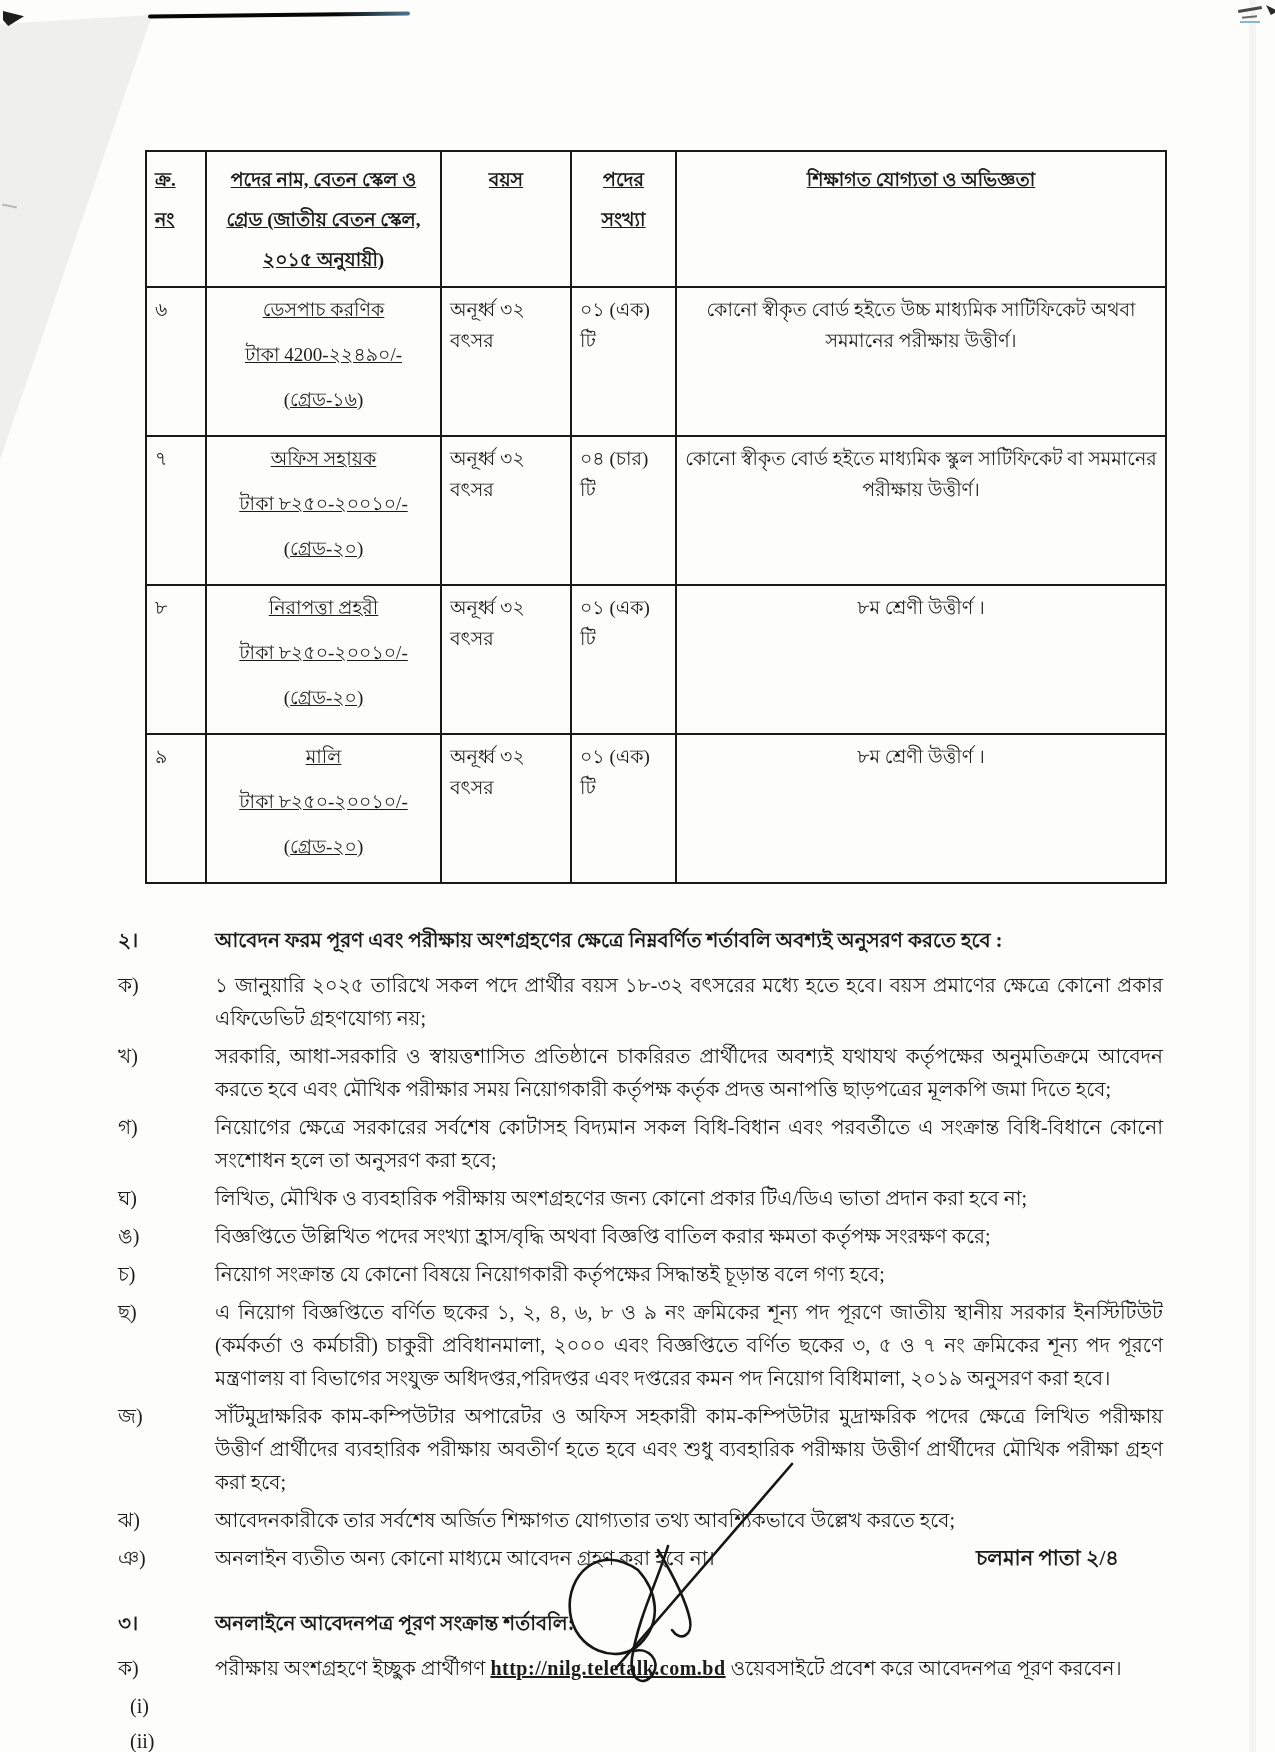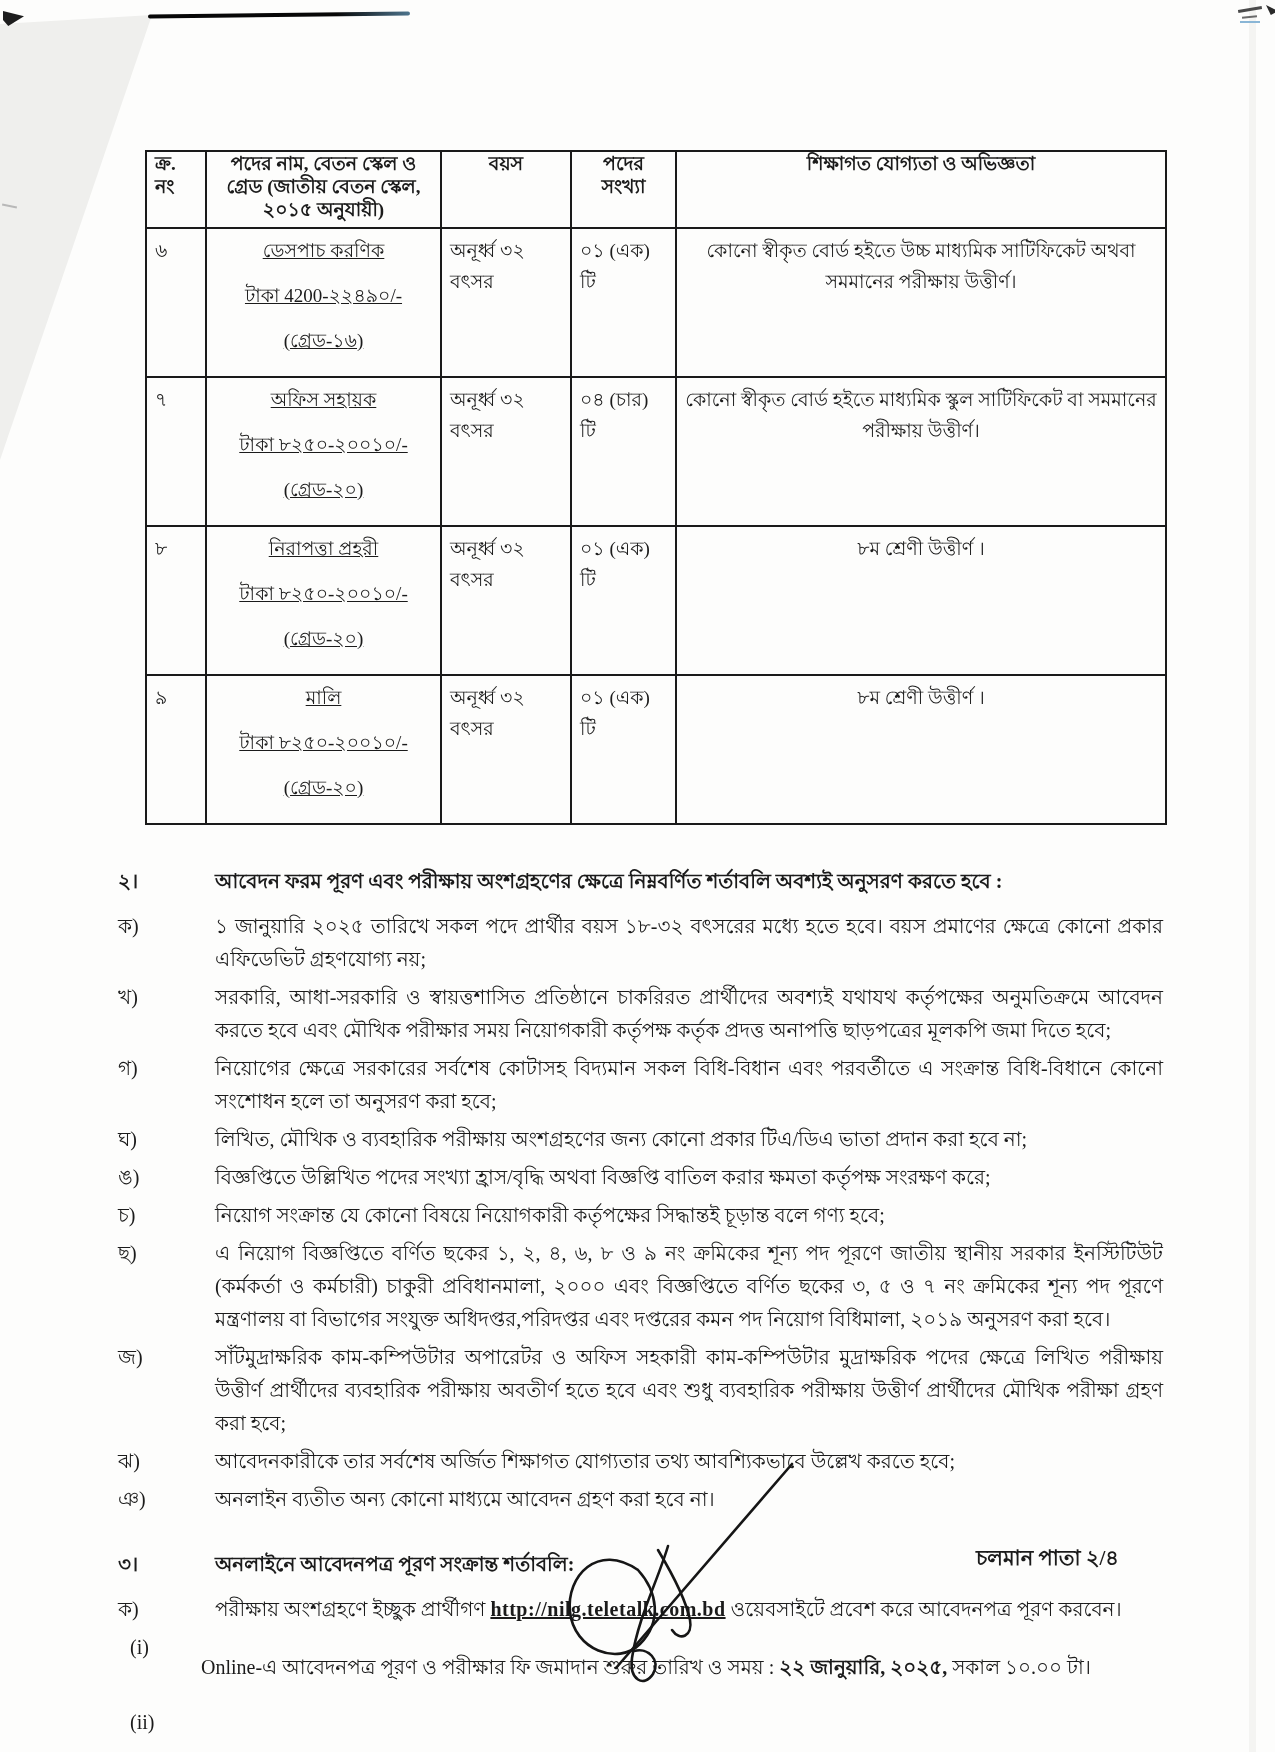--- a/index.html
+++ b/index.html
@@ -22,21 +22,21 @@
   .mark-tr{position:absolute;left:1232px;top:4px;width:46px;height:26px;}
   .mark-tr .s1{position:absolute;left:6px;top:4px;width:24px;height:3px;background:#4a4a4a;transform:rotate(-10deg);}
   .mark-tr .s2{position:absolute;left:10px;top:12px;width:15px;height:2px;background:#6a6a6a;transform:rotate(-5deg);}
   .mark-tr .s3{position:absolute;left:8px;top:17px;width:20px;height:2px;background:#8ab6d6;}
   .mark-tr .s4{position:absolute;left:34px;top:1px;width:12px;height:10px;background:#2a2a2a;
     clip-path:polygon(0 0,100% 60%,40% 100%);}
   
   .content{position:absolute;left:118px;right:112px;top:150px;font-size:20px;line-height:33px;}
   table.positions{border-collapse:collapse;margin-left:27px;width:1020px;table-layout:fixed;margin-bottom:40px;}
   table.positions th,table.positions td{border:2px solid #1a1a1a;vertical-align:top;padding:6px 8px;}
-  table.positions th{font-weight:bold;font-size:19px;line-height:23px;padding-top:0;}
+  table.positions th{font-weight:bold;font-size:19px;line-height:40px;padding-top:8px;text-decoration:underline;}
   table.positions td{font-size:19px;line-height:31px;}
   th.h-sl{text-align:left;}
   th.h-name,th.h-age,th.h-count,th.h-qual{text-align:center;}
   td.c-sl{text-align:left;padding-left:9px;}
   td.c-name{text-align:center;text-decoration:underline;}
   td.c-name .ln{display:block;line-height:31px;margin-bottom:14px;}
   td.c-age,td.c-count{}
   td.c-qual{text-align:center;line-height:40px;}
   tr.r6{height:90px;}tr.r7{height:96px;}tr.r8{height:94px;}tr.r9{height:86px;}
   .row{display:grid;grid-template-columns:97px 1fr;margin-bottom:5px;}
@@ -187,21 +187,20 @@
       <div class="row heading">
         <span class="lbl bold">৩।</span>
         <span class="bold">অনলাইনে আবেদনপত্র পূরণ সংক্রান্ত শর্তাবলি:</span>
       </div>
       <div class="row">
         <span class="lbl">ক)</span>
         <p class="txt"><span>পরীক্ষায় অংশগ্রহণে </span><span class="und">ইচ্ছুক</span><span> প্রার্থীগণ </span><span class="url">http://nilg.teletalk.com.bd</span><span> ওয়েবসাইটে প্রবেশ করে আবেদনপত্র পূরণ করবেন।</span></p>
       </div>
       <div class="subrow">
         <span class="lbl">(i)</span>
-        <p class="txt"><span>Online-এ আবেদনপত্র পূরণ ও পরীক্ষার ফি জমাদান শুরুর তারিখ ও সময় : </span><span class="bold">২২ জানুয়ারি, ২০২৫,</span><span> সকাল ১০.০০ টা।</span></p>
       </div>
       <div class="subrow">
         <span class="lbl">(ii)</span>
 
       </div>
 
     </section>
   </div>
 
   <svg class="signature" viewBox="0 0 280 260" xmlns="http://www.w3.org/2000/svg">

